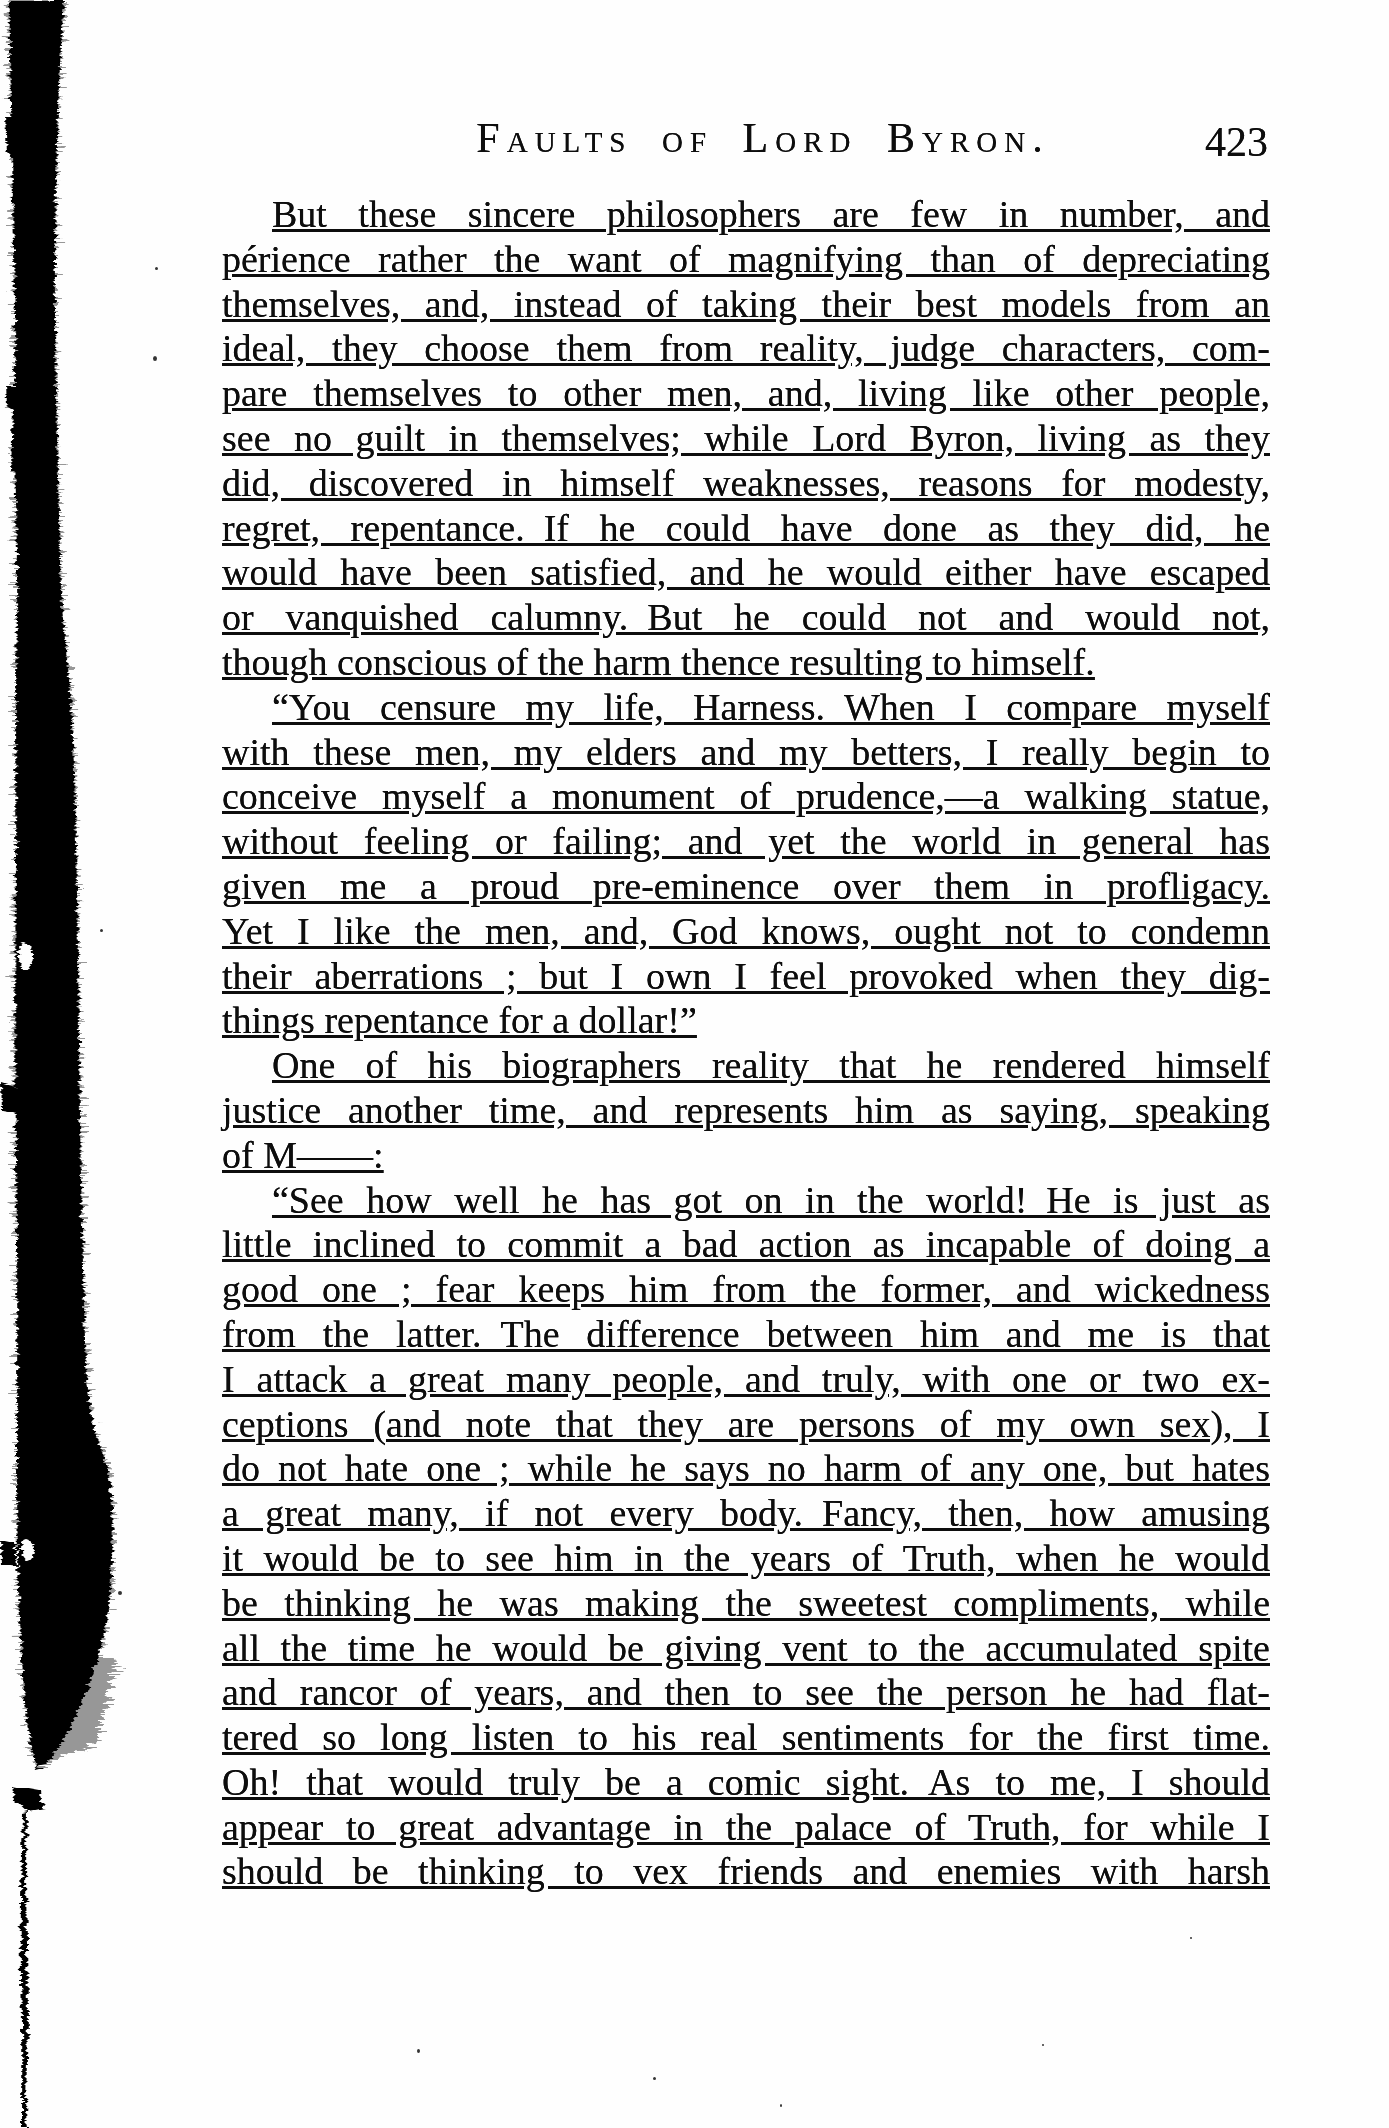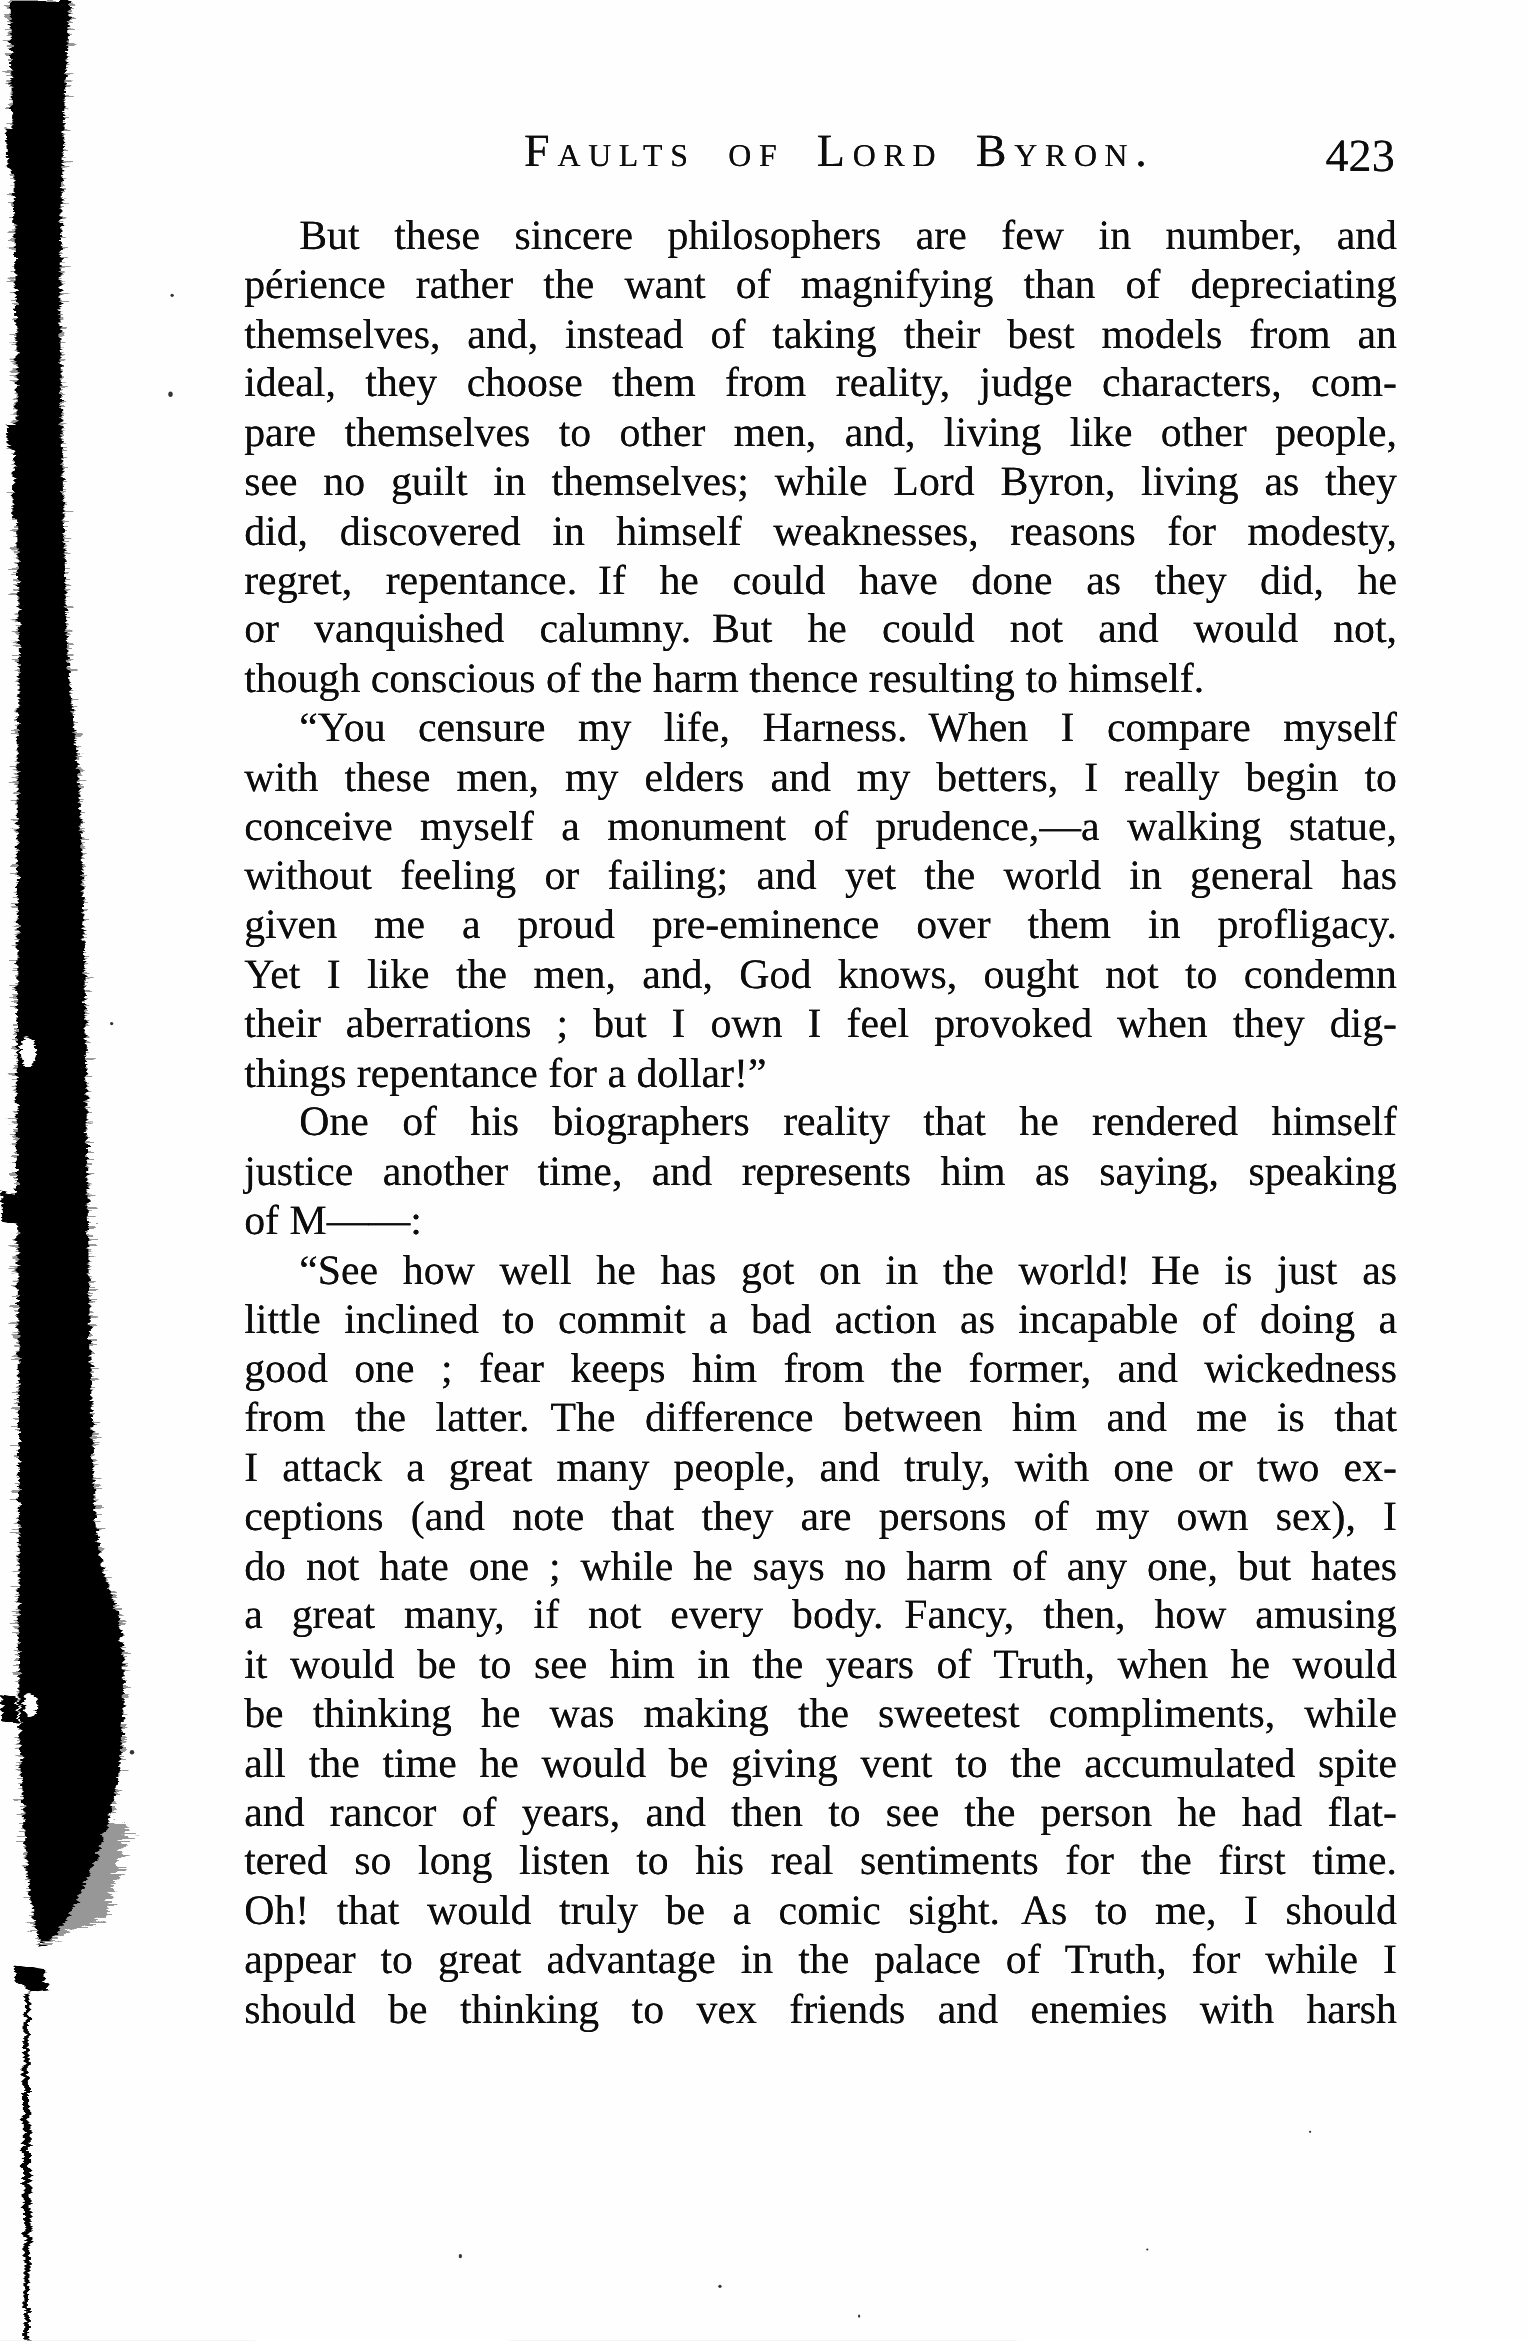--- a/index.html
+++ b/index.html
@@ -27,20 +27,21 @@
     text-shadow:0 0 0.6px rgba(0,0,0,.85);
   }
   
   .bodytext{position:absolute;top:192px;left:222px;width:1048px;}
   .ln{
     height:44.8px;line-height:44.8px;
     font-size:38px;
     text-align:justify;text-align-last:justify;
     white-space:normal;
     text-shadow:0 0 0.55px rgba(0,0,0,.9);
+    text-decoration:underline;
   }
   .ln.indent{text-indent:50px;}
   .ln.end{text-align-last:left;}
   
   .binding{position:absolute;left:0;top:0;}
   
   .dot{position:absolute;background:#111;border-radius:50%;opacity:.85;}
   .d1{left:153px;top:356px;width:4px;height:5px;}
   .d2{left:155px;top:267px;width:3px;height:3px;}
   .d3{left:100px;top:929px;width:3px;height:3px;}
@@ -106,20 +107,21 @@
 
   <div class="bodytext">
     <div class="ln indent">But these sincere philosophers are few in number, and</div>
     <div class="ln">périence rather the want of magnifying than of depreciating</div>
     <div class="ln">themselves, and, instead of taking their best models from an</div>
     <div class="ln">ideal, they choose them from reality, judge characters, com-</div>
     <div class="ln">pare themselves to other men, and, living like other people,</div>
     <div class="ln">see no guilt in themselves; while Lord Byron, living as they</div>
     <div class="ln">did, discovered in himself weaknesses, reasons for modesty,</div>
     <div class="ln">regret, repentance. If he could have done as they did, he</div>
+    <div class="ln">would have been satisfied, and he would either have escaped</div>
     <div class="ln">or vanquished calumny. But he could not and would not,</div>
     <div class="ln end">though conscious of the harm thence resulting to himself.</div>
     <div class="ln indent">“You censure my life, Harness. When I compare myself</div>
     <div class="ln">with these men, my elders and my betters, I really begin to</div>
     <div class="ln">conceive myself a monument of prudence,—a walking statue,</div>
     <div class="ln">without feeling or failing; and yet the world in general has</div>
     <div class="ln">given me a proud pre-eminence over them in profligacy.</div>
     <div class="ln">Yet I like the men, and, God knows, ought not to condemn</div>
     <div class="ln">their aberrations ; but I own I feel provoked when they dig-</div>
     <div class="ln end">things repentance for a dollar!”</div>

